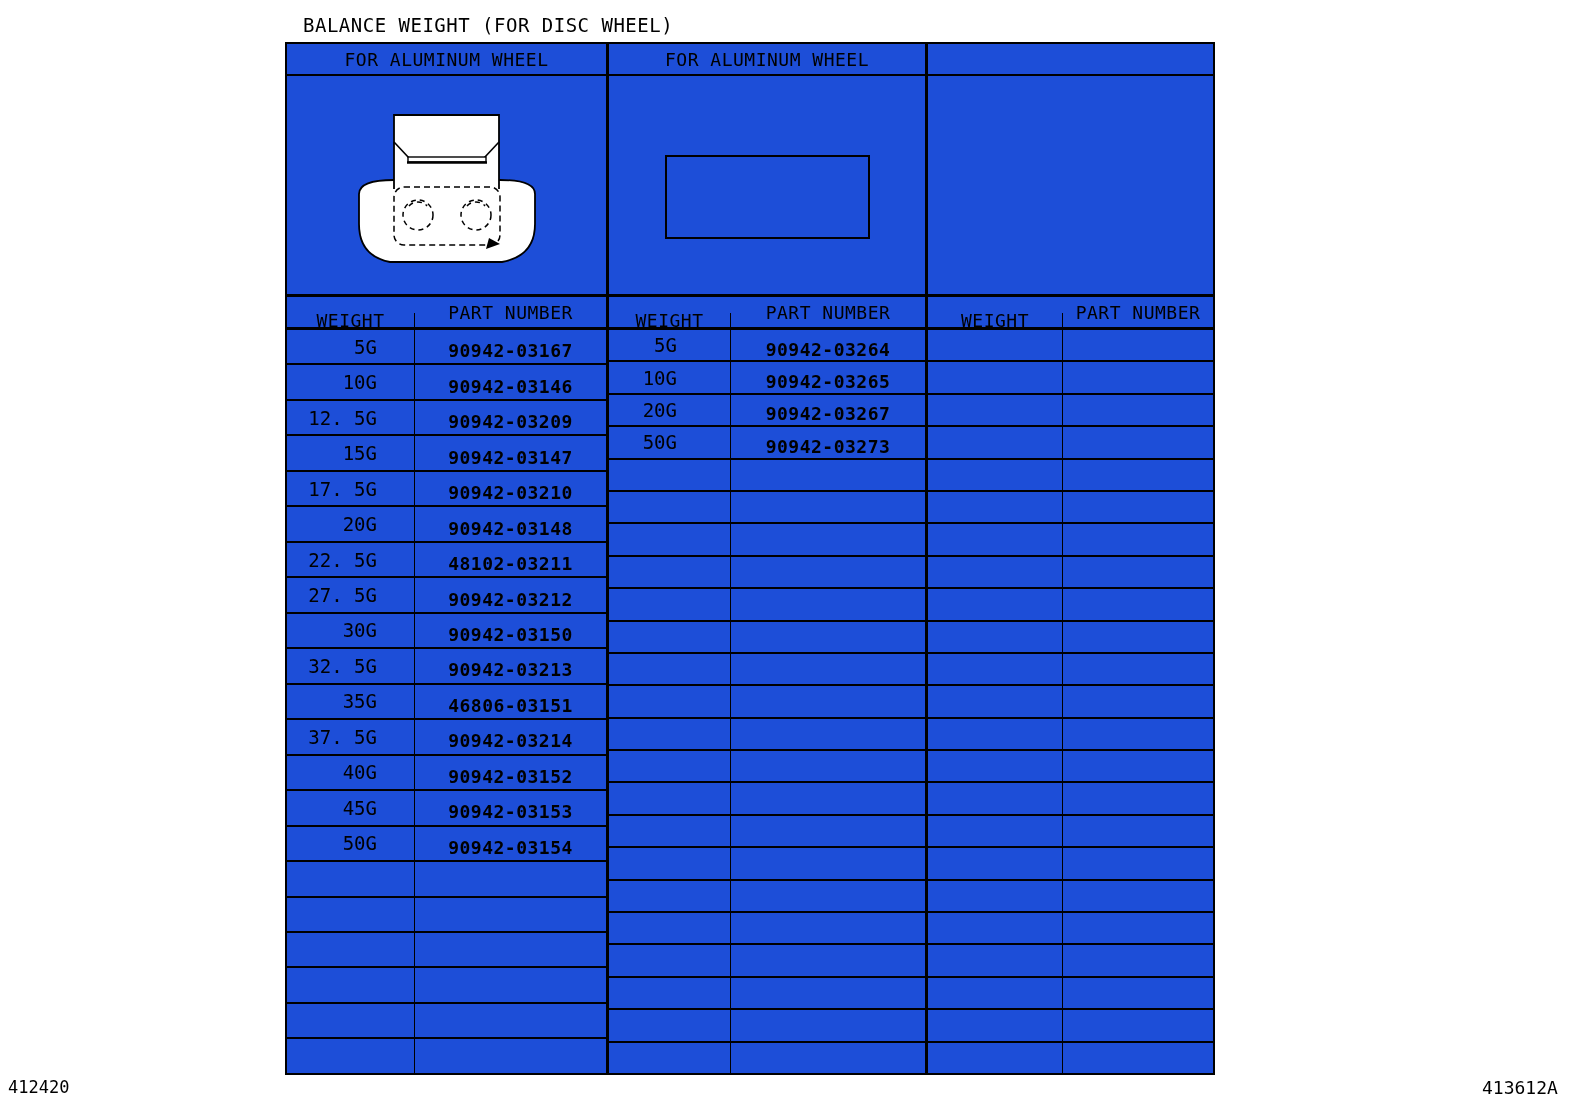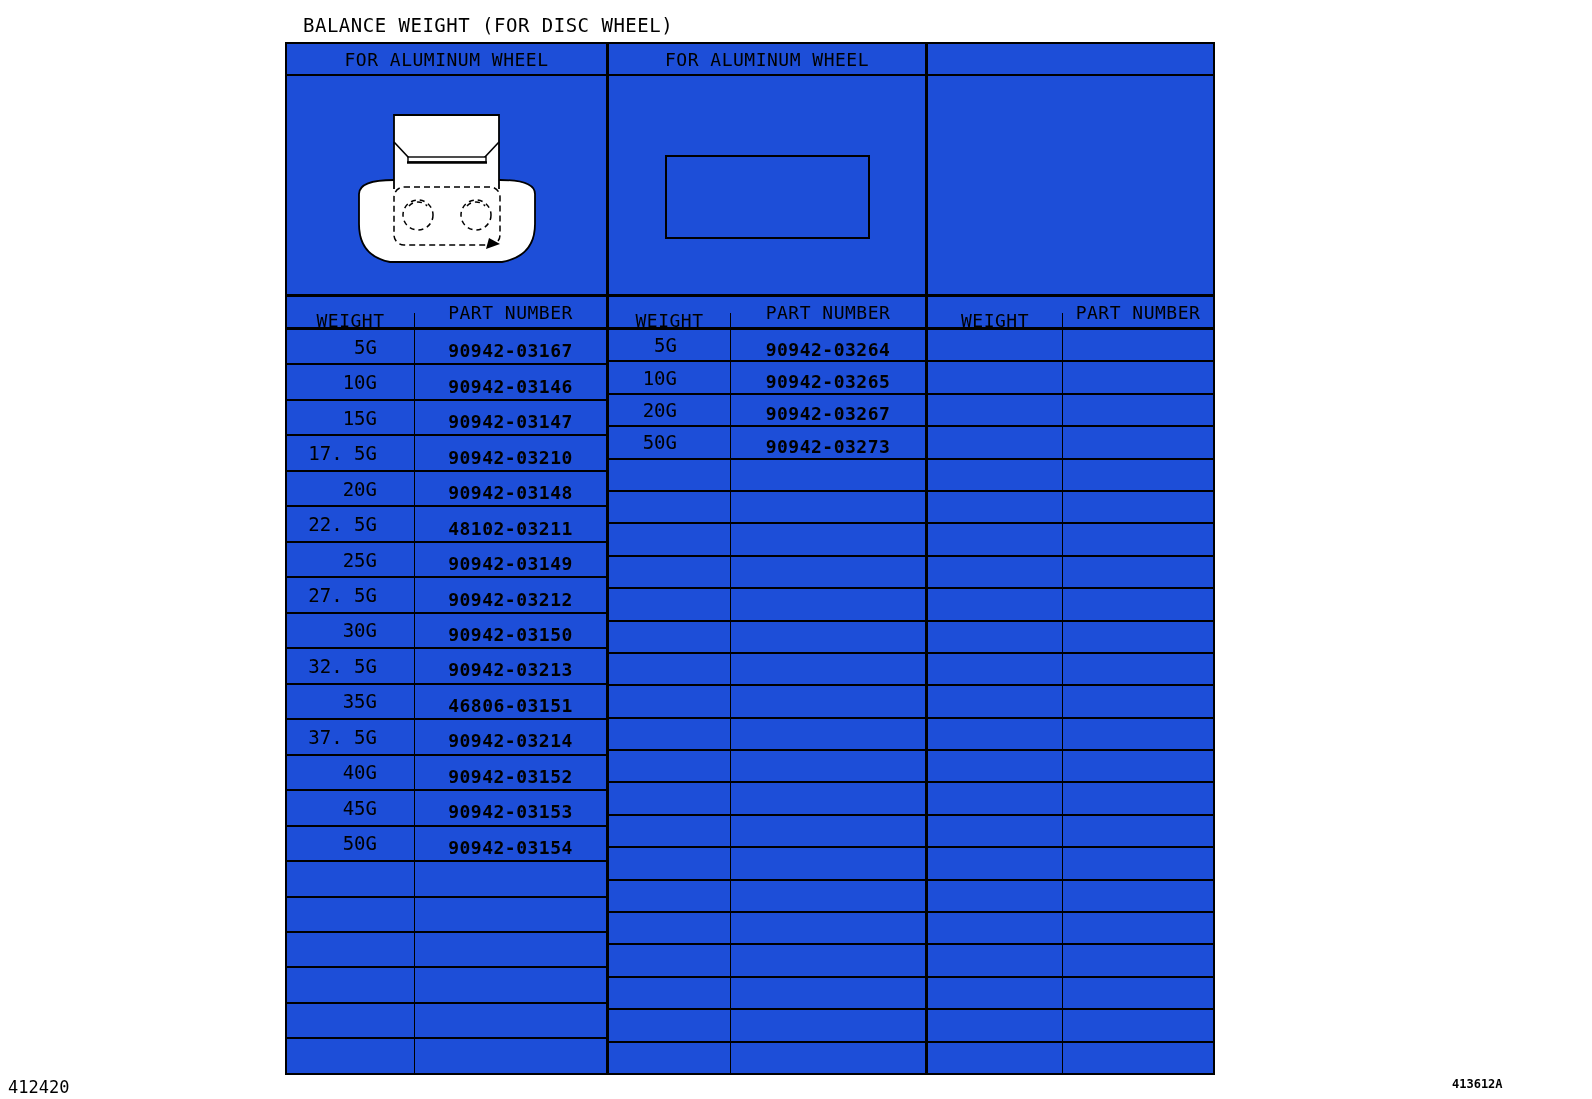--- a/index.html
+++ b/index.html
@@ -66,21 +66,21 @@
     box-sizing:border-box; padding-top:8px;
     font-size:18px; font-weight:bold; letter-spacing:0.5px; white-space:pre;
   }
   .clip-svg { position:absolute; left:65px; top:34px; }
   .stick-rect {
     position:absolute; left:56px; top:79px;
     width:205px; height:84px;
     border:2px solid #000; box-sizing:border-box;
   }
   .footer-left  { position:absolute; left:8px;  top:1077px; font-size:17px; }
-  .footer-right { position:absolute; left:1452px; top:1077px; font-size:12px;font-weight:bold; }
+  .footer-right { position:absolute; left:1482px; top:1077px; font-size:18px; }
 </style>
 </head>
 <body>
 
 <div class="page">
 
   <div class="title">BALANCE WEIGHT (FOR DISC WHEEL)</div>
 
   <div class="parts-table">
 
@@ -115,38 +115,38 @@
       <div class="rows">
           <div class="row">
             <div class="wcell">5G</div>
             <div class="pcell">90942-03167</div>
           </div>
           <div class="row">
             <div class="wcell">10G</div>
             <div class="pcell">90942-03146</div>
           </div>
           <div class="row">
+            <div class="wcell">12. 5G</div>
+            <div class="pcell">90942-03209</div>
+          </div>
+          <div class="row">
             <div class="wcell">15G</div>
             <div class="pcell">90942-03147</div>
           </div>
           <div class="row">
             <div class="wcell">17. 5G</div>
             <div class="pcell">90942-03210</div>
           </div>
           <div class="row">
             <div class="wcell">20G</div>
             <div class="pcell">90942-03148</div>
           </div>
           <div class="row">
             <div class="wcell">22. 5G</div>
             <div class="pcell">48102-03211</div>
-          </div>
-          <div class="row">
-            <div class="wcell">25G</div>
-            <div class="pcell">90942-03149</div>
           </div>
           <div class="row">
             <div class="wcell">27. 5G</div>
             <div class="pcell">90942-03212</div>
           </div>
           <div class="row">
             <div class="wcell">30G</div>
             <div class="pcell">90942-03150</div>
           </div>
           <div class="row">

